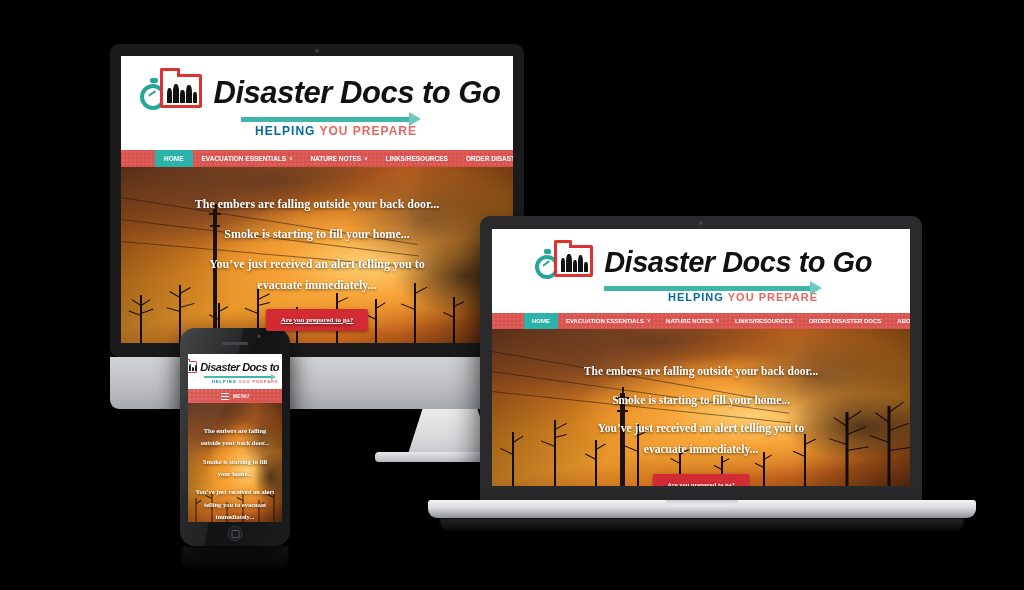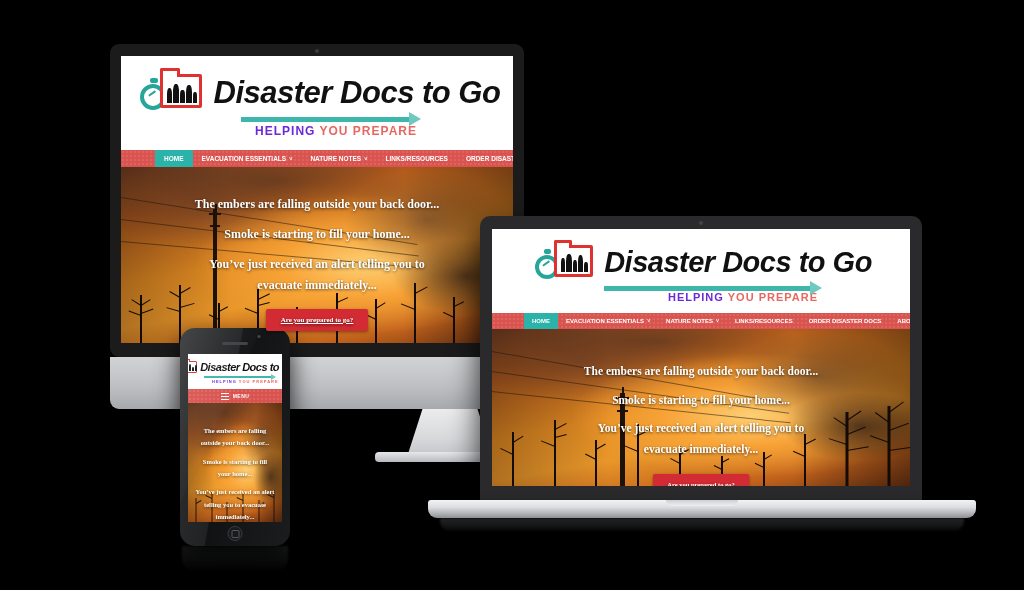--- a/index.html
+++ b/index.html
@@ -31,21 +31,21 @@
   .people i { display:block; background:#111; border-radius:40% 40% 0 0; }
 
   .brand-text { font-weight:bold; font-style:italic; color:#111; letter-spacing:-0.5px; white-space:nowrap; line-height:1; }
   .brand-text .light { font-weight:bold; font-style:italic; }
 
   .arrow-wrap { position:absolute; left:0; right:0; display:flex; align-items:center; }
   .arrow-line { background:#3fb6ab; flex:1 1 auto; }
   .arrow-head { width:0; height:0; border-style:solid; border-color:transparent transparent transparent #6ec9c0; flex:0 0 auto; }
 
   .tagline { text-align:right; color:#e8675f; font-weight:bold; letter-spacing:1px; white-space:nowrap; }
-  .tagline .strong { color:#6d28d9;margin-left:24px; }
+  .tagline .strong { color:#0369a1;margin-left:24px; }
 
   
   .nav { background:#d9534f; display:flex; align-items:stretch; position:relative; }
   .nav::after{content:"";position:absolute;inset:0;background:
      radial-gradient(rgba(255,255,255,.10) 1px, transparent 1px);
      background-size:4px 4px;pointer-events:none;}
   .nav-spacer { flex:0 0 auto; }
   .nav-item { color:#fff; font-weight:bold; display:flex; align-items:center; white-space:nowrap; position:relative; z-index:1; }
   .nav-item.active { background:#2bb3aa; }
   .caret { margin-left:3px; font-size:0.85em; }

